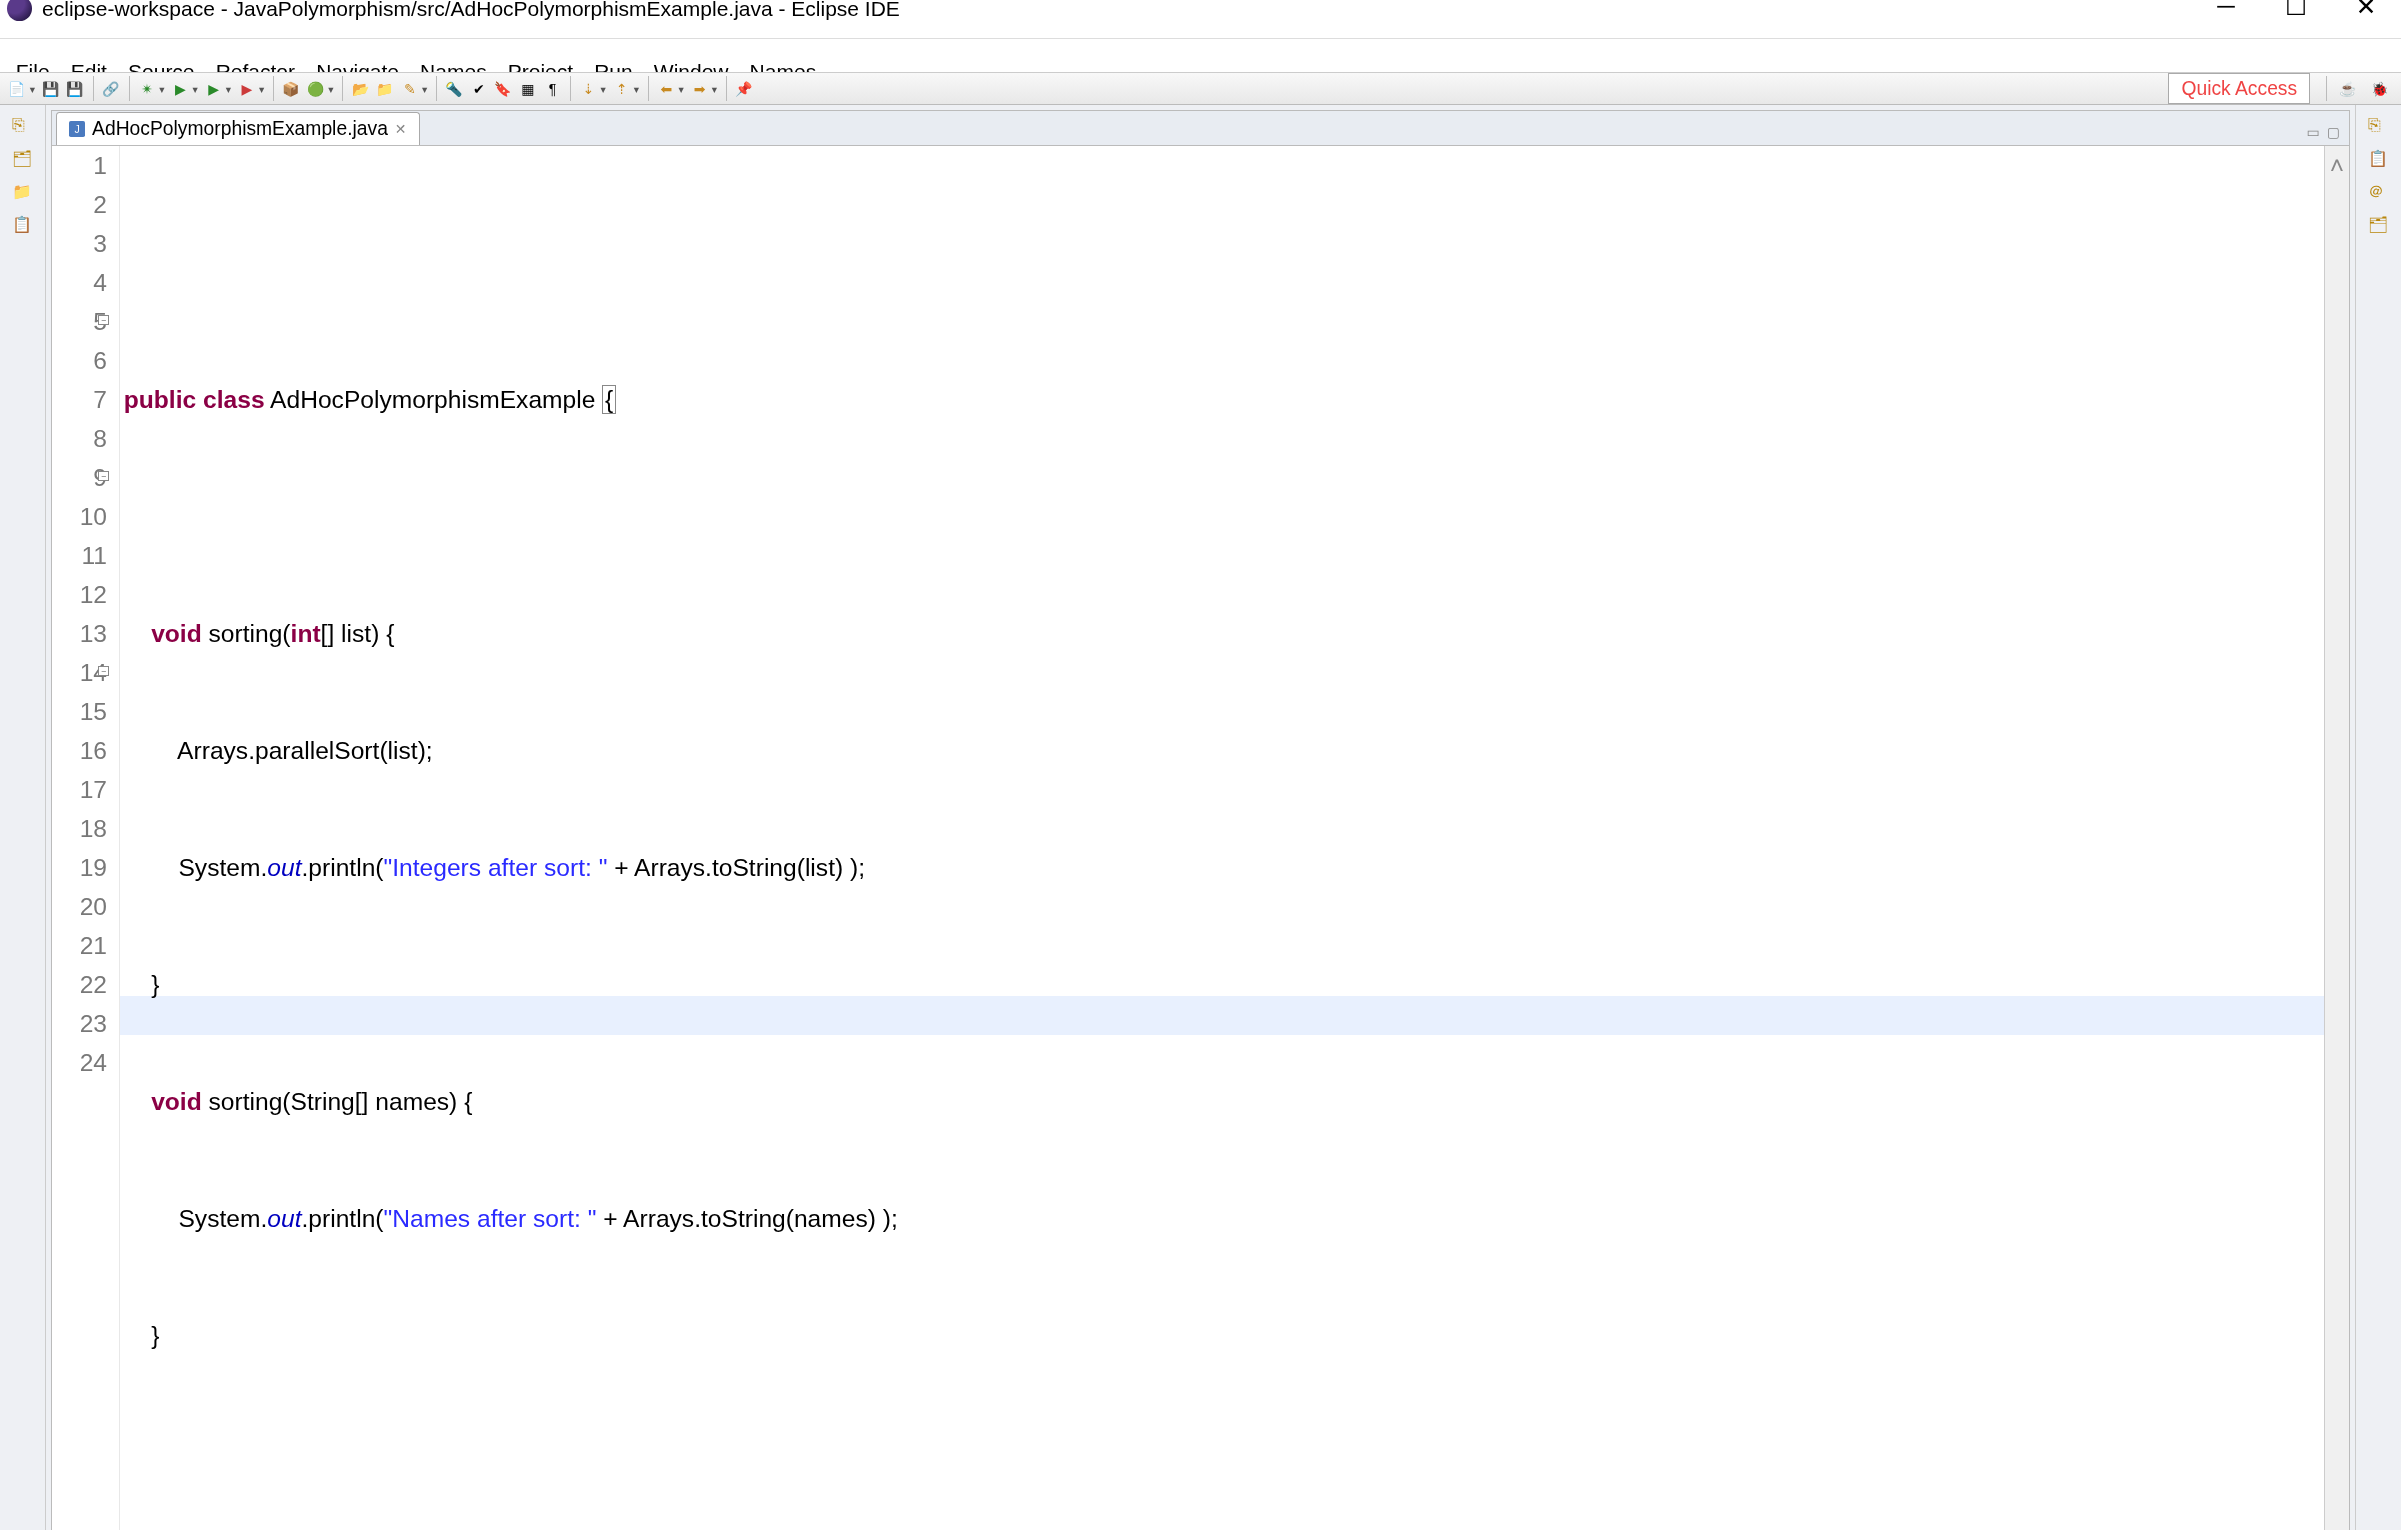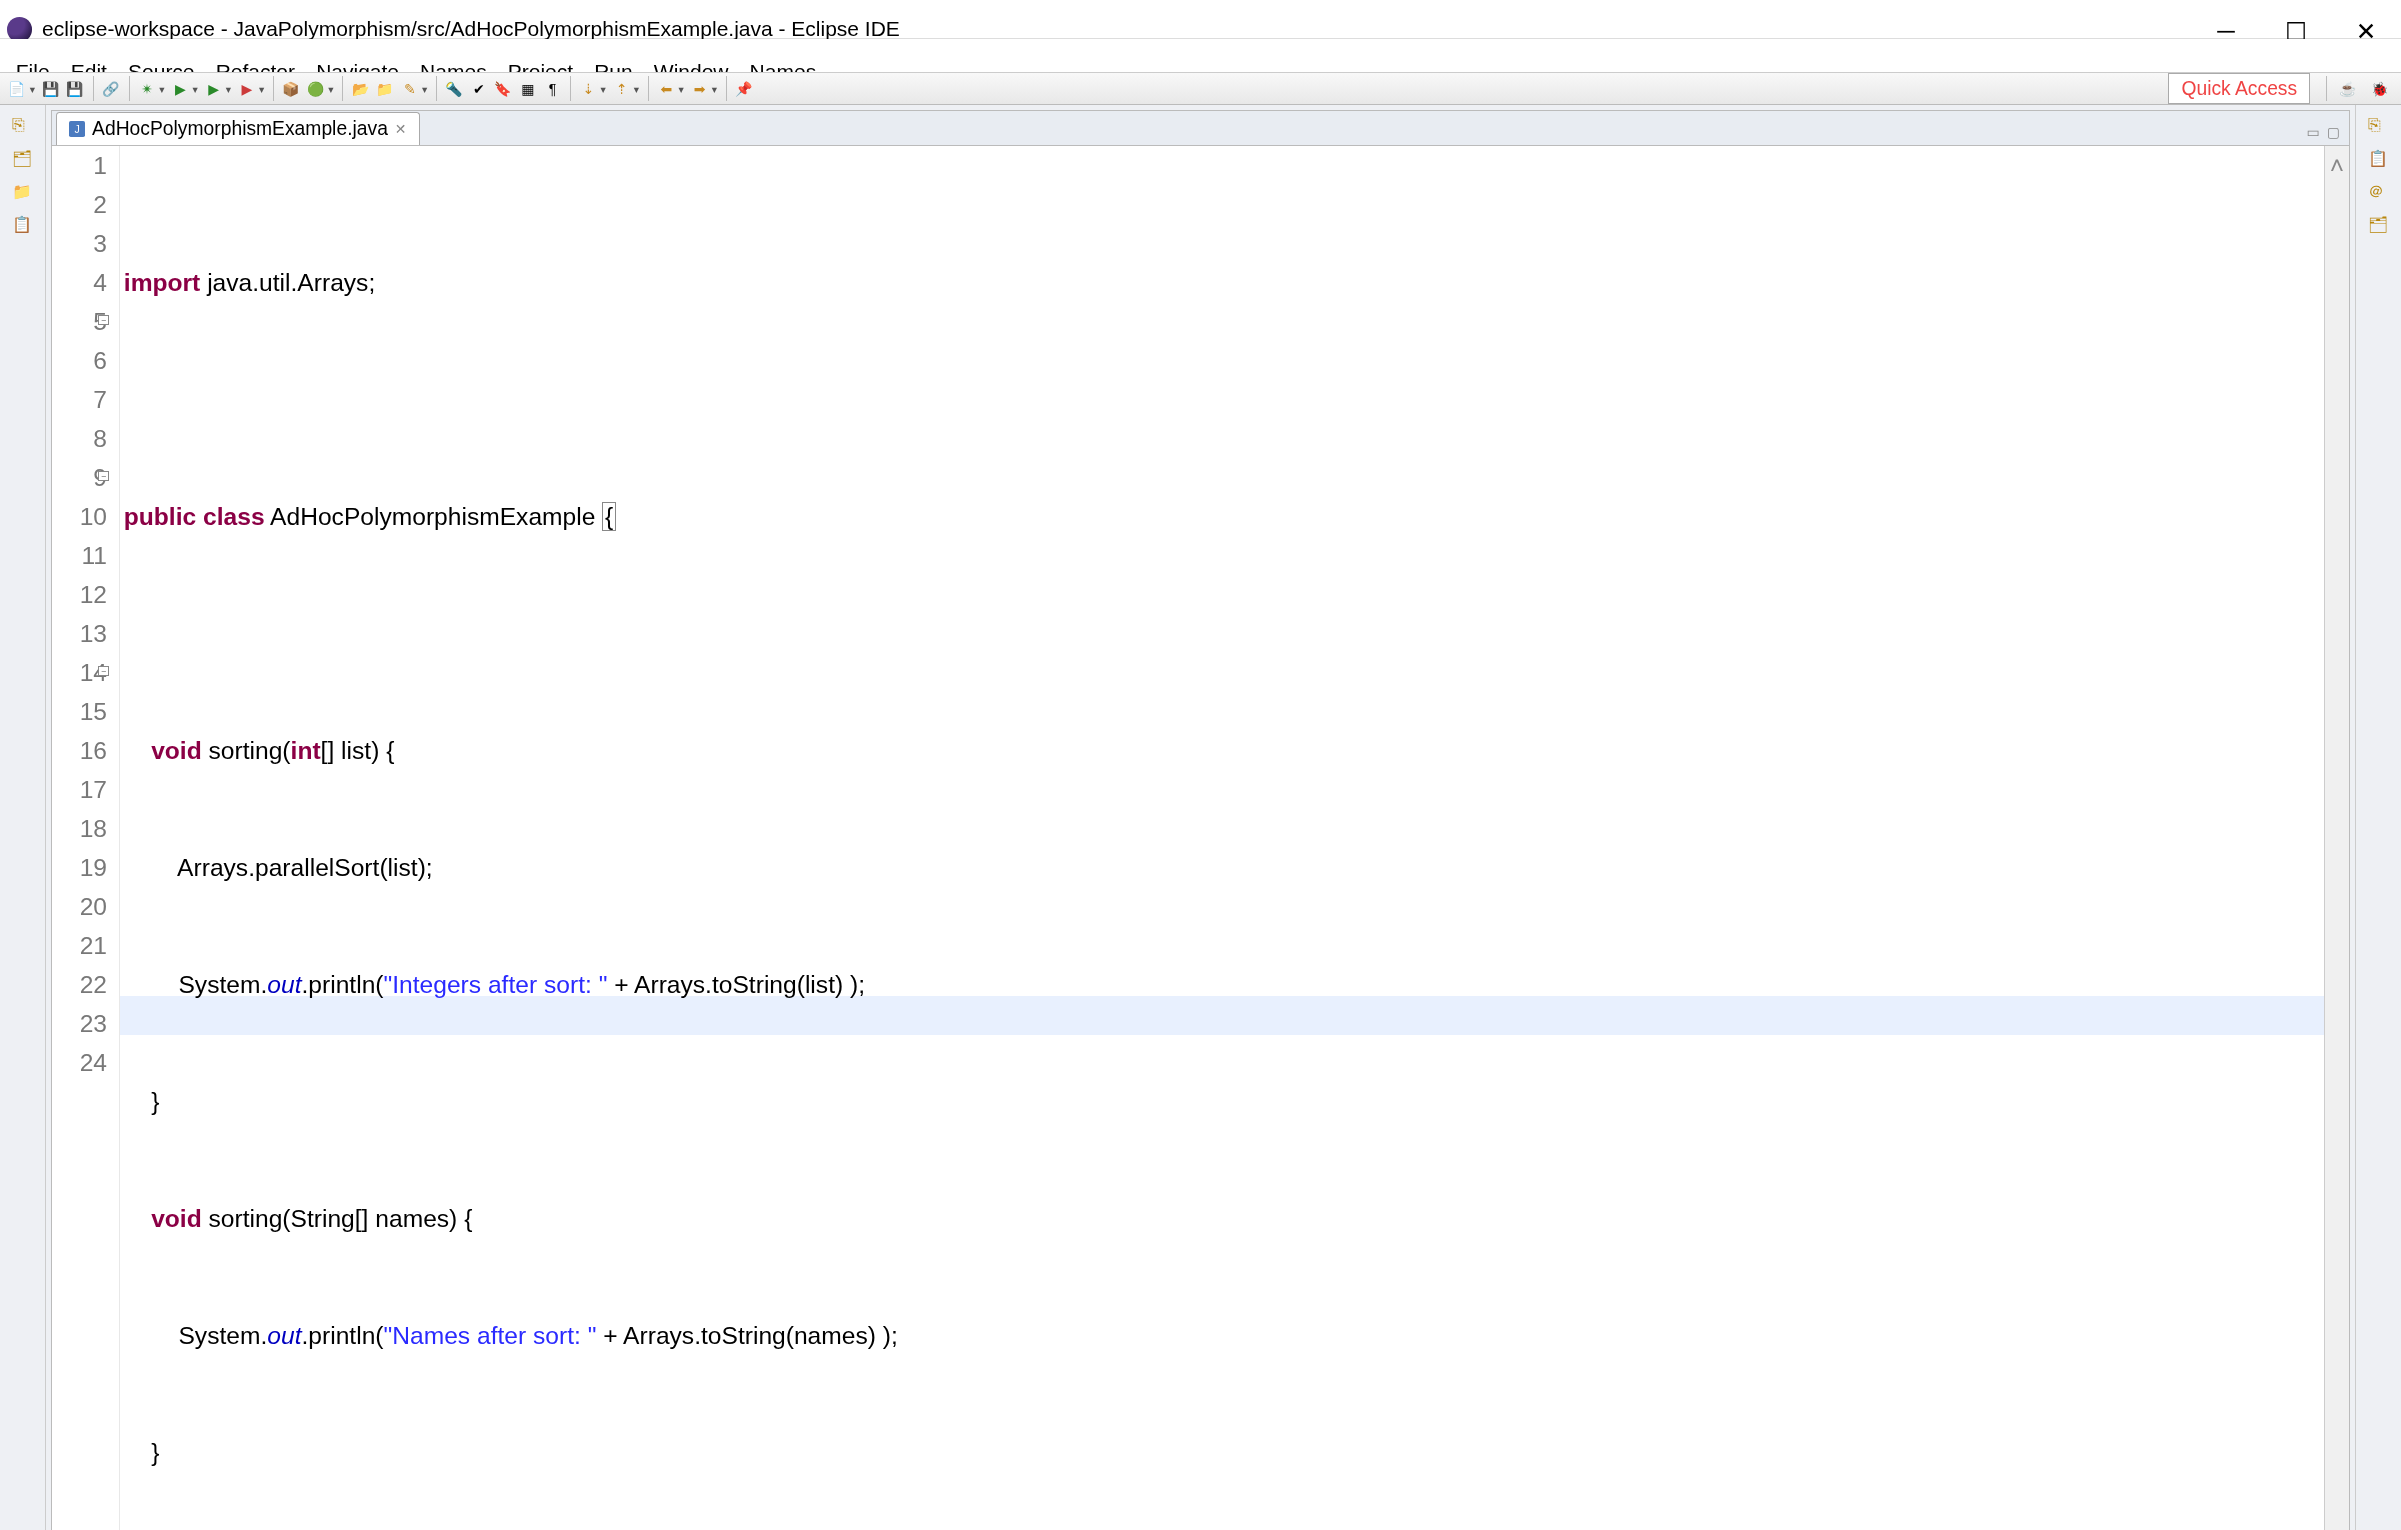--- a/index.html
+++ b/index.html
@@ -1,20 +1,20 @@
 <!DOCTYPE html>
 <html style="font-size:14px"><head>
 <meta charset="utf-8">
 <style>
 * { margin: 0; padding: 0; box-sizing: border-box; font-family: "Segoe UI", Tahoma, sans-serif; }
 body { background: #f0f0f0; width: 2401px; height: 1531px; transform-origin: top left; }
 .window { width: 100%; height: 100%; display: flex; flex-direction: column; background: #fff; }
 
 
-.titlebar { height: 39px; background: #fff; display: flex; align-items: flex-start; padding: 17px 7px; border-bottom: 0.9px solid #ddd; }
+.titlebar { height: 39px; background: #fff; display: flex; align-items: flex-end; padding: 17px 7px; border-bottom: 0.9px solid #ddd; }
 .titlebar .app-icon { width: 24.6px; height: 24.6px; background: radial-gradient(circle at 30% 30%, #5a3a8a 40%, #2a1a4a 80%); border-radius: 50%; margin-right: 10.5px; }
 .titlebar .title { font-size: 21px; color: #000; flex: 1; }
 .titlebar .winbtns { display: flex; gap: 35px; padding-right: 10.5px; }
 .titlebar .winbtn { font-size: 24.6px; color: #000; cursor: pointer; width: 35px; text-align:center; }
 
 
 .menubar { height: 33px; background: #fff; display: flex; align-items: center; padding: 0 7px; gap: 3.5px; }
 .menubar .menu-item { font-size: 21px; color: #000; padding: 1.8px 8.8px; cursor: pointer; margin-top: 32px; }
 
 
@@ -176,21 +176,20 @@
             <div class="ln">18</div>
             <div class="ln">19</div>
             <div class="ln">20</div>
             <div class="ln">21</div>
             <div class="ln">22</div>
             <div class="ln">23</div>
             <div class="ln">24</div>
           </div>
           <div class="code">
             <div class="hlite" style="top:850px;"></div>
-            <div class="line"><span class="kw">import</span><span> java.util.Arrays;</span></div>
             <div class="line"></div>
             <div class="line"><span class="kw">public</span><span> </span><span class="kw">class</span><span> AdHocPolymorphismExample </span><span class="box-brace">{</span></div>
             <div class="line"></div>
             <div class="line"><span>    </span><span class="kw">void</span><span> sorting(</span><span class="kw">int</span><span>[] list) {</span></div>
             <div class="line"><span>        Arrays.</span><span class="mtd">parallelSort</span><span>(list);</span></div>
             <div class="line"><span>        System.</span><span class="fld">out</span><span>.println(</span><span class="str">"Integers after sort: "</span><span> + Arrays.</span><span class="mtd">toString</span><span>(list) );</span></div>
             <div class="line"><span>    }</span></div>
             <div class="line"><span>    </span><span class="kw">void</span><span> sorting(String[] names) {</span></div>
             <div class="line"><span>        System.</span><span class="fld">out</span><span>.println(</span><span class="str">"Names after sort: "</span><span> + Arrays.</span><span class="mtd">toString</span><span>(names) );</span></div>
             <div class="line"><span>    }</span></div>

